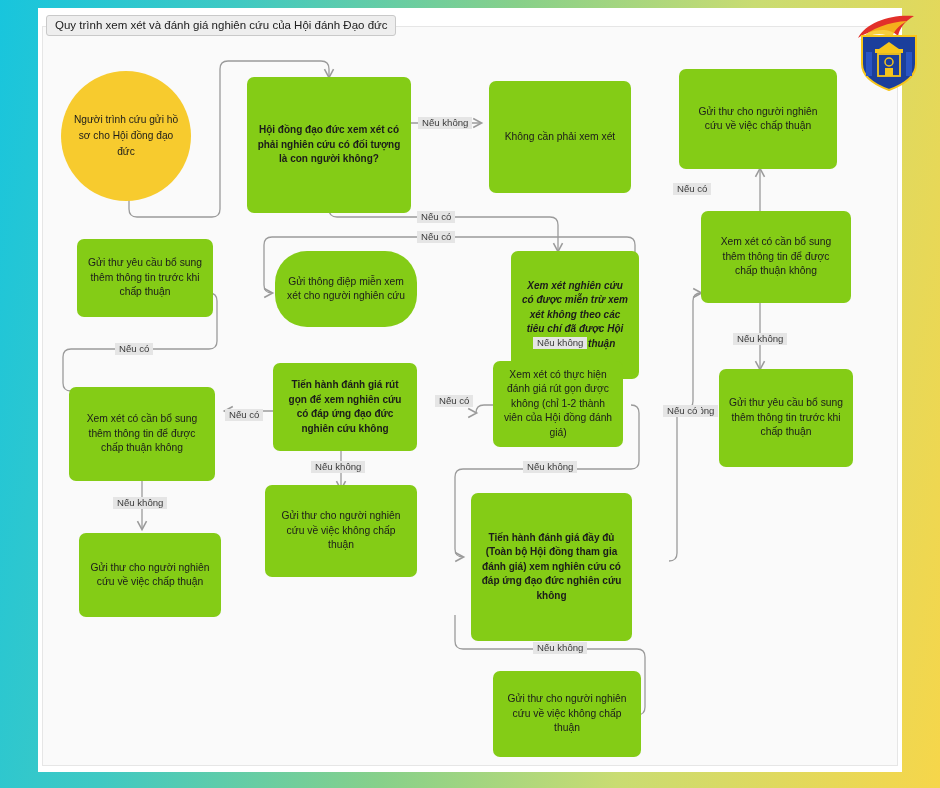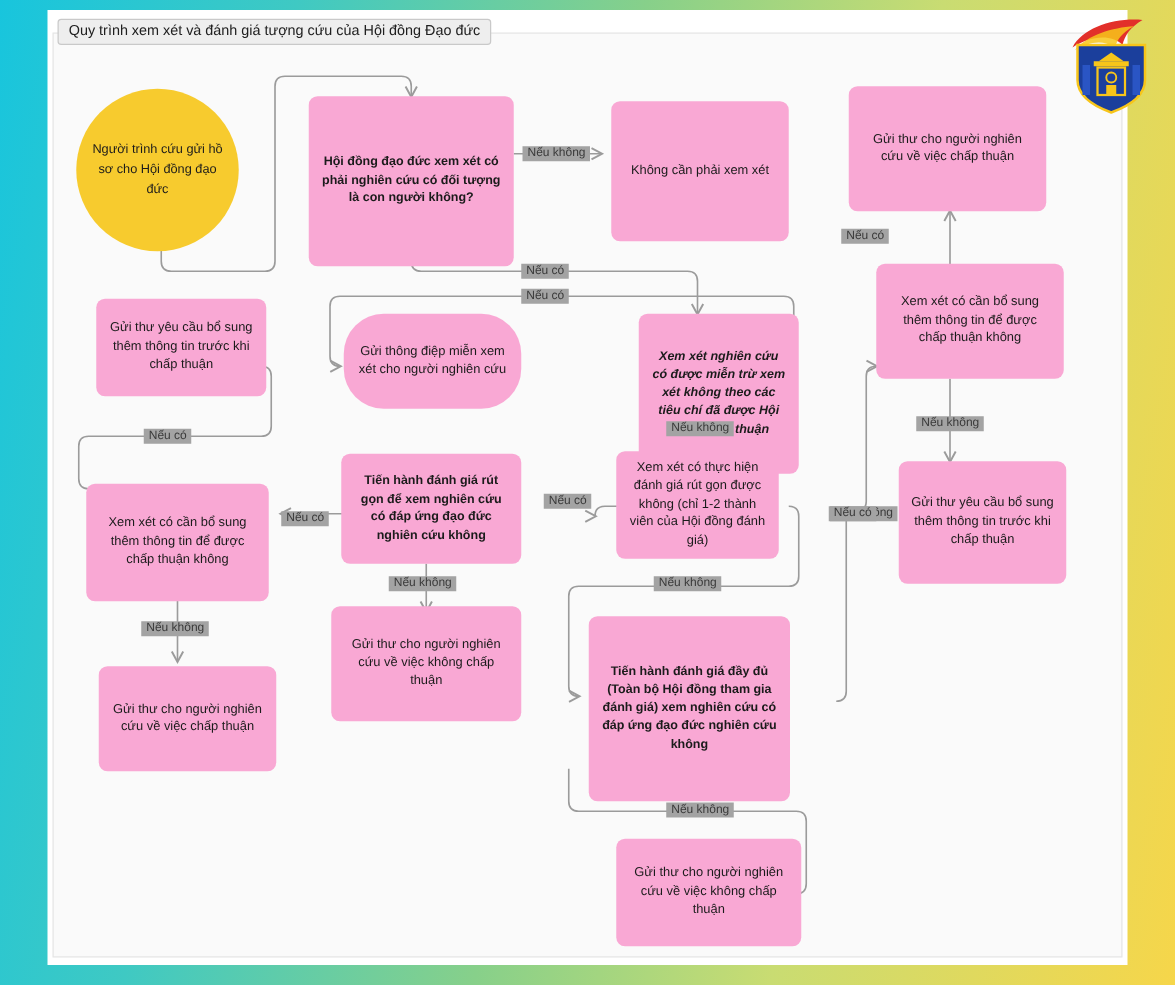--- a/index.html
+++ b/index.html
@@ -52,21 +52,21 @@
   
   #edges {
     position: absolute;
     left: 0; top: 0;
     width: 940px; height: 788px;
     pointer-events: none;
     z-index: 5;
   }
   .node {
     position: absolute;
-    background: #f9a8d4;
+    background: #84cc16;
     border-radius: 7px;
     display: flex;
     align-items: center;
     justify-content: center;
     text-align: center;
     color: #1b1b1b;
     font-size: 10.3px;
     line-height: 14.5px;
     padding: 6px 10px;
     z-index: 10;
@@ -75,35 +75,35 @@
   .node.start {
     background: #f7cb2e;
     border-radius: 50%;
     font-size: 10.2px;
     line-height: 16px;
   }
   .elabel {
     position: absolute;
     font-size: 9.6px;
     color: #3a3a3a;
-    background: #a3a3a3;
+    background: #e5e5e5;
     padding: 0 4px;
     white-space: nowrap;
     z-index: 12;
     line-height: 12px;
     text-align: center;
   }
 </style>
 </head>
 <body>
 
 <div id="frame">
   <div id="sheet"></div>
 
-  <div id="title-chip">Quy trình xem xét và đánh giá tượng cứu của Hội đồng Đạo đức</div>
+  <div id="title-chip">Quy trình xem xét và đánh giá nghiên cứu của Hội đánh Đạo đức</div>
 
   <svg id="logo" viewBox="0 0 74 80">
     <path d="M6 26 C14 10, 40 2, 62 4 C52 10, 48 16, 46 24 C36 14, 18 18, 6 26 Z" fill="#e2302a"></path>
     <path d="M8 28 C18 16, 38 10, 55 9 C46 14, 42 19, 40 26 C30 19, 18 22, 8 28 Z" fill="#f7c51a" opacity="0.85"></path>
     <path d="M10 24 L64 24 L64 52 C64 66, 48 74, 37 78 C26 74, 10 66, 10 52 Z" fill="#1b3f9c"></path>
     <path d="M10 24 L64 24 L64 52 C64 66, 48 74, 37 78 C26 74, 10 66, 10 52 Z" fill="none" stroke="#f7c51a" stroke-width="2"></path>
     <rect x="26" y="42" width="22" height="22" fill="none" stroke="#f7c51a" stroke-width="1.8"></rect>
     <rect x="23" y="37" width="28" height="4" fill="#f7c51a"></rect>
     <path d="M27 37 L37 30 L47 37 Z" fill="#f7c51a"></path>
     <circle cx="37" cy="50" r="4" fill="none" stroke="#f7c51a" stroke-width="1.5"></circle>

